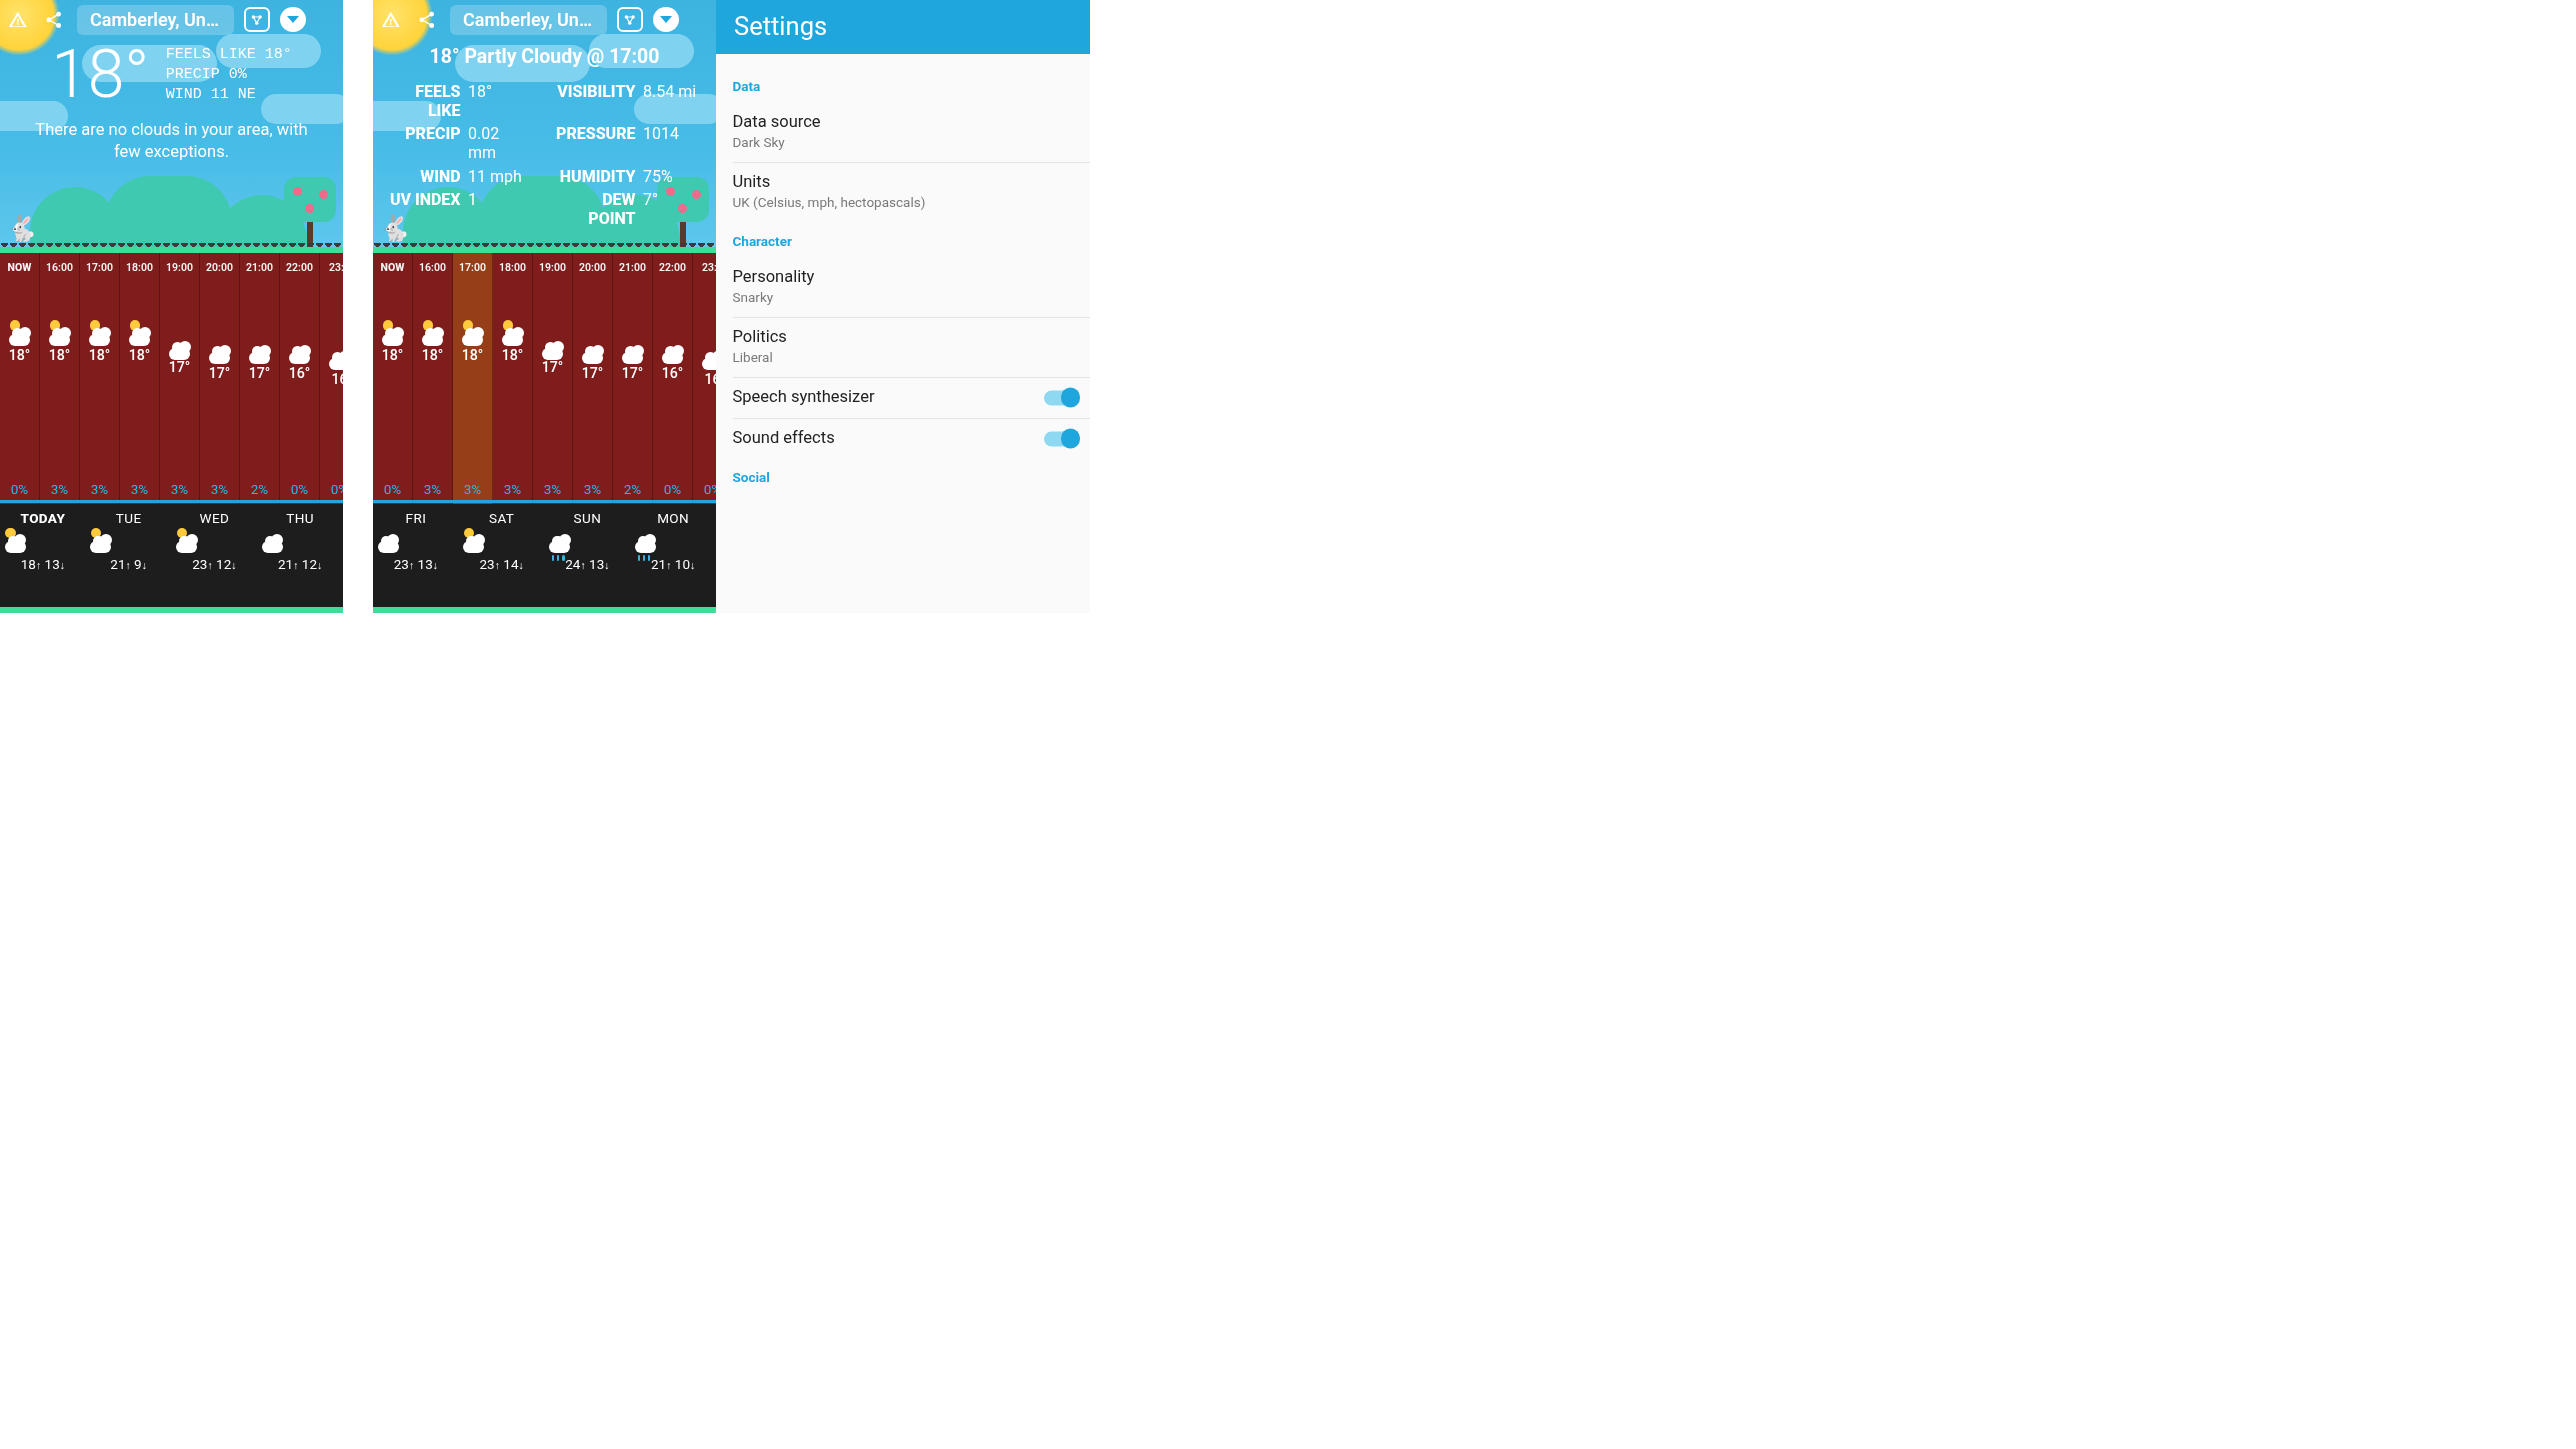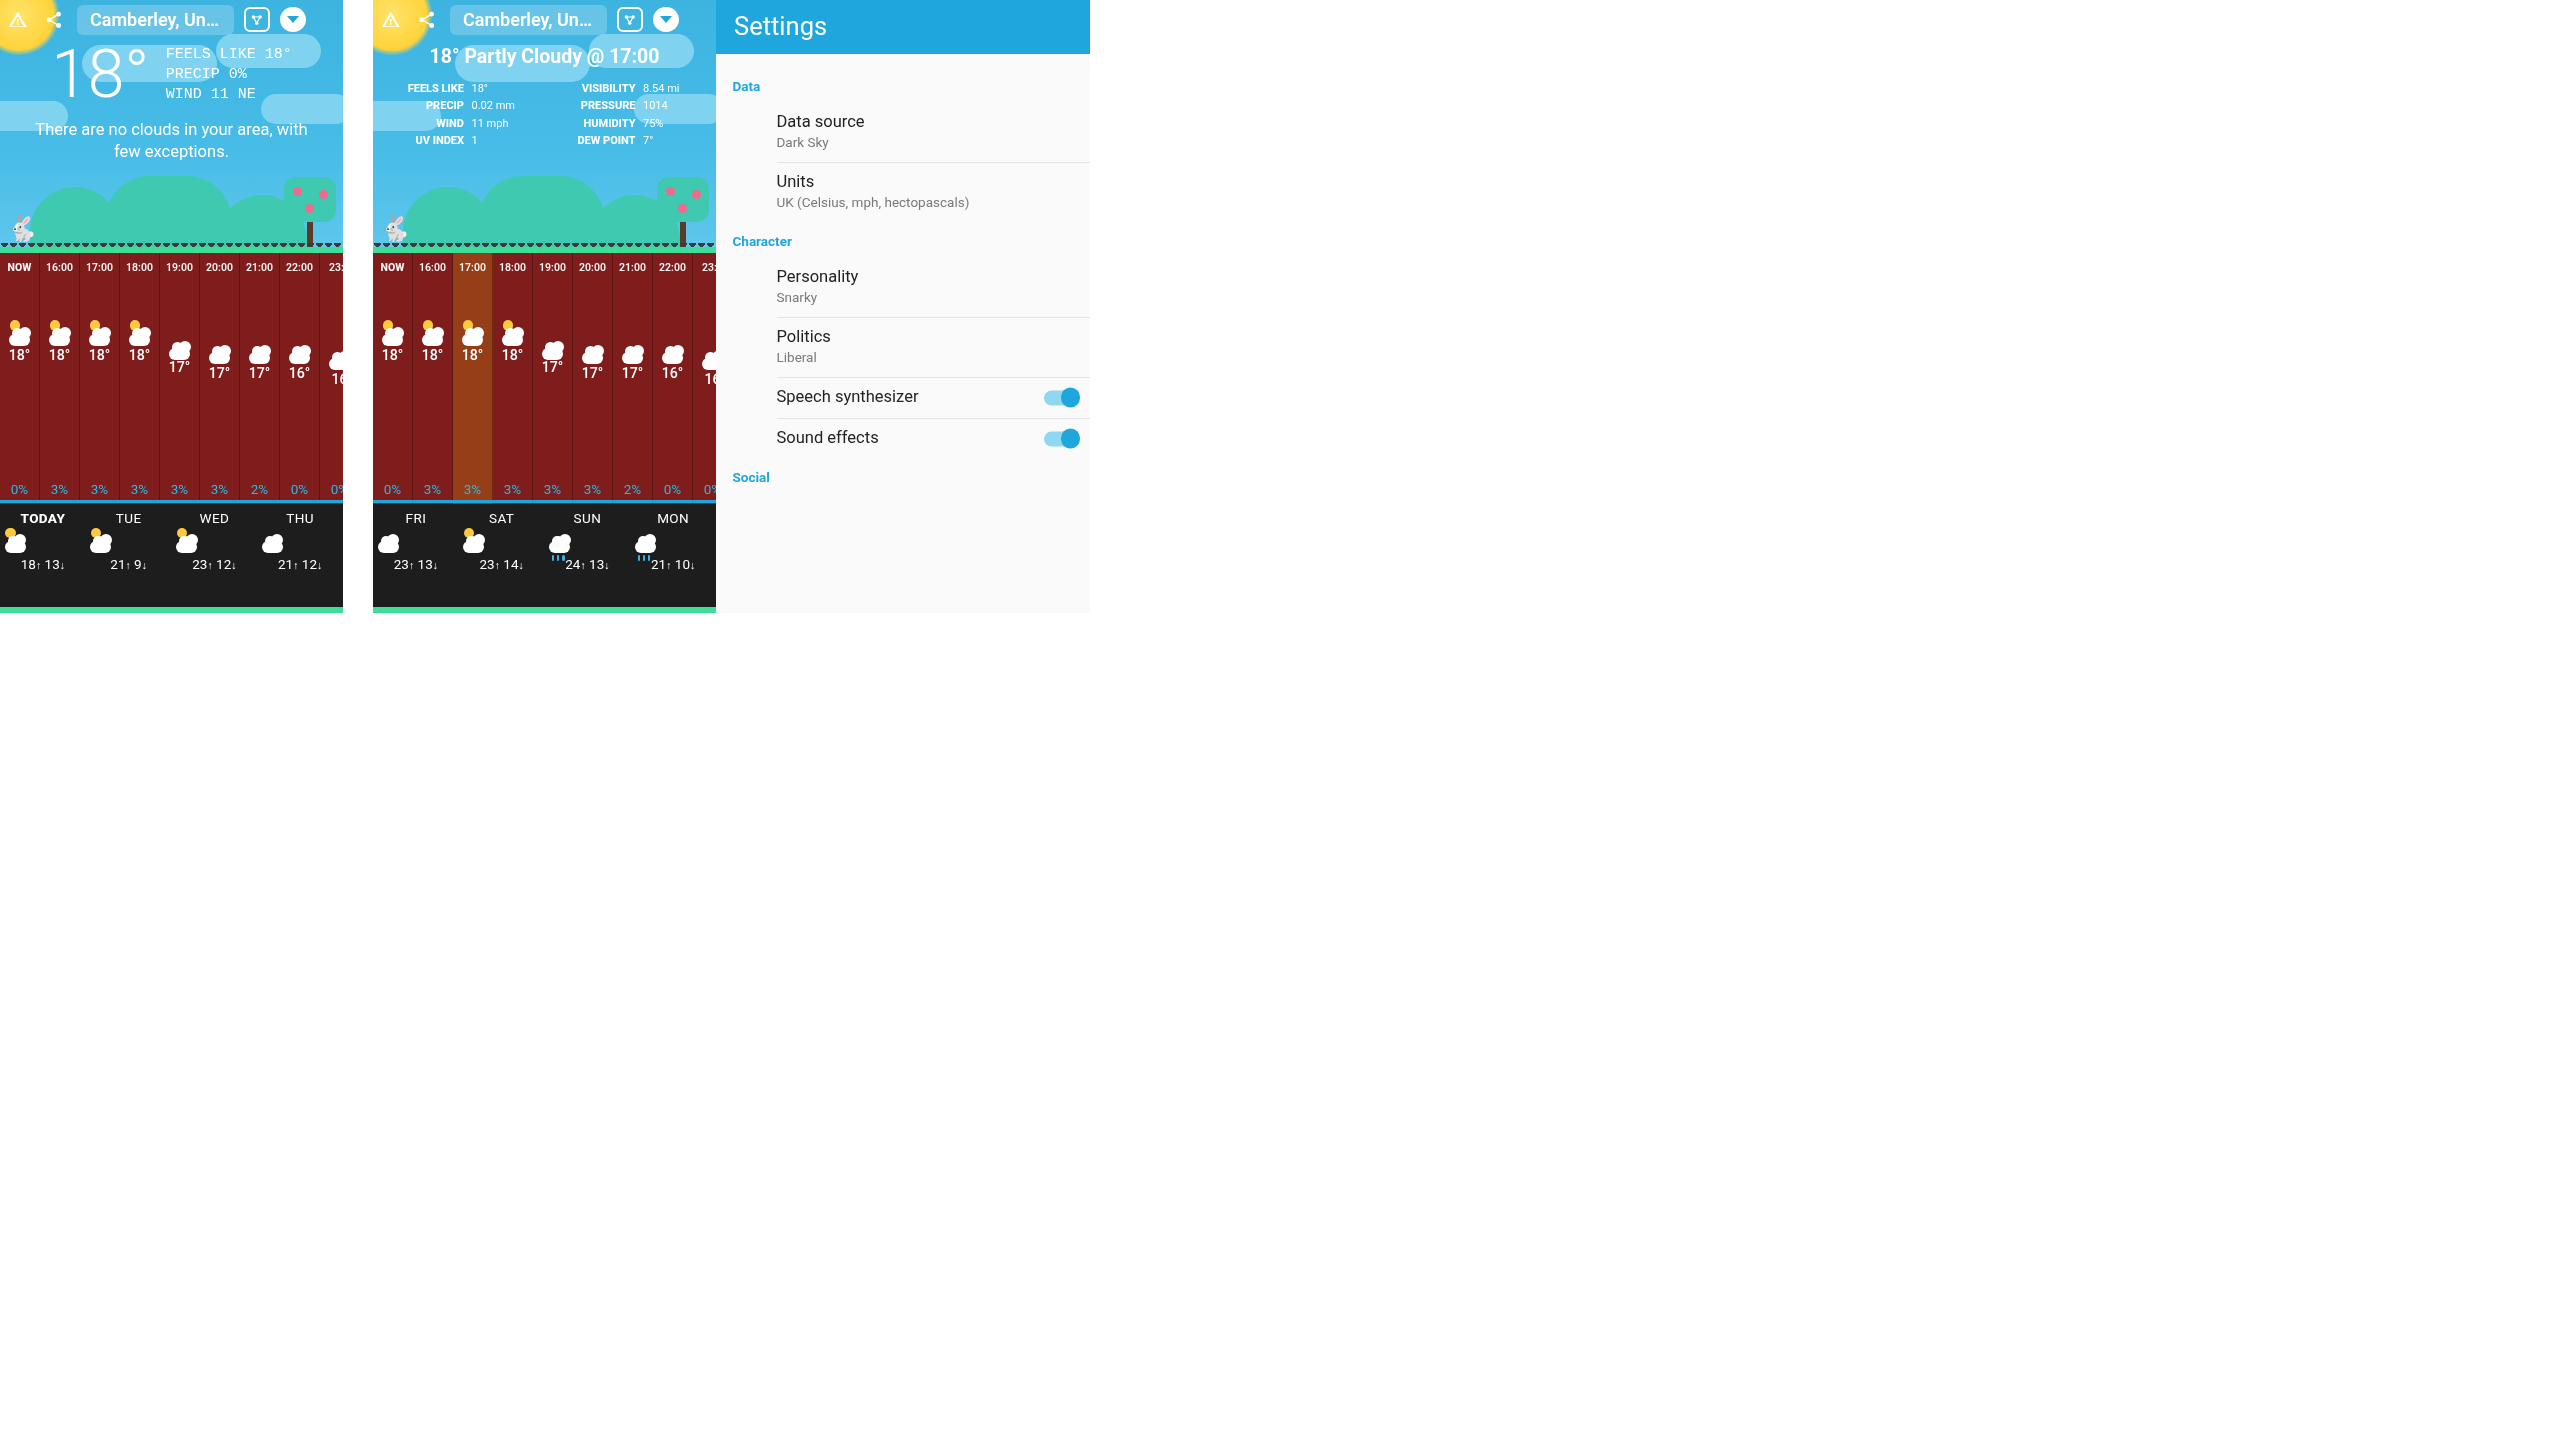--- a/index.html
+++ b/index.html
@@ -49,21 +49,21 @@
   .hero1 { position:absolute; top:42px; left:0; right:0; color:#fff; z-index:4; padding:0 13.5px;}
   .hero1 .row { display:flex; align-items:center; gap:16.5px; justify-content:center; }
   .big-temp { font-size:66px; font-weight:300; line-height:1; }
   .stat-lines { font-size:15px; line-height:1.35;font-family:Liberation Mono, monospace; }
   .hero1 .msg { text-align:center; font-size:16.5px; margin-top:10.5px; line-height:1.35; }
 
   
   .hero2 { position:absolute; top:45px; left:0; right:0; color:#fff; z-index:4; padding:0 15px;}
   .hero2 h2 { text-align:center; font-size:19.5px; font-weight:700; }
   .stats-grid { display:grid; grid-template-columns: repeat(2, 1fr); gap:4.5px 30px; margin-top:13.5px;}
-  .stat { display:flex; justify-content:space-between; gap:7.5px; font-size:11px; }
+  .stat { display:flex; justify-content:space-between; gap:7.5px; font-size:16px; }
   .stat .lbl { font-weight:800; text-align:right; flex:1; }
   .stat .val { width:58px; text-align:left; }
 
   
   .hourly { background:#7f1d1d; height:251px; position:relative; }
   .hourly .row { display:flex; height:100%; }
   .hour { flex:0 0 40px; position:relative; color:#fff; text-align:center;
           border-right:0.7px solid rgba(0,0,0,0.28); padding-top:7.5px; }
   .hour.sel { background:rgba(255,215,0,0.18); }
   .hour .t { font-size:10.5px; font-weight:600; opacity:.95; }
@@ -99,21 +99,21 @@
   .adbar { height:19.5px; background:#fff; border:0.7px solid #b7b7b7; display:flex; align-items:center;
            font-size:12px; padding:0 6px; gap:6px; }
   .adimg { width:25.5px; height:13.5px; background:linear-gradient(90deg,#e94,#e44,#3a6);} 
   .adbtn { margin-left:auto; width:82px; height:13.5px; background:linear-gradient(#ffe199,#f6c151); border:0.7px solid #caa03c; border-radius:2.2px;}
 
   
   .settings { flex:1; background:#fafafb; height:613px; overflow:hidden; }
   .settings .hdr { background:#1fa6dc; color:#fff; font-size:25.5px; padding:10.5px 18px 13.5px; }
   .settings .body { padding:13.5px 0 0 16.5px; }
   .sect { color:#1fa6dc; font-size:13.5px; font-weight:700; margin:10.5px 0 9px; }
-  .item { padding:9px 16.5px 12px 0; border-bottom:0.7px solid #e4e4e6; position:relative;margin-left:44px;}
+  .item { padding:9px 16.5px 12px 0; border-bottom:0.7px solid #e4e4e6; position:relative;}
   .item .title { font-size:16.5px; color:#222; }
   .item .sub { font-size:13.5px; color:#7a7a7a; margin-top:3px;}
   .item.noborder { border-bottom:none; }
   .switch { position:absolute; right:12px; top:50%; transform:translateY(-50%);
             width:34px; height:15px; background:#8fd8f1; border-radius:9px;}
   .switch::after{content:"";position:absolute;top:-2.2px;right:-2.2px;width:19.5px;height:19.5px;background:#1fa6dc;border-radius:50%;}
 </style>
 </head>
 <body>
 

